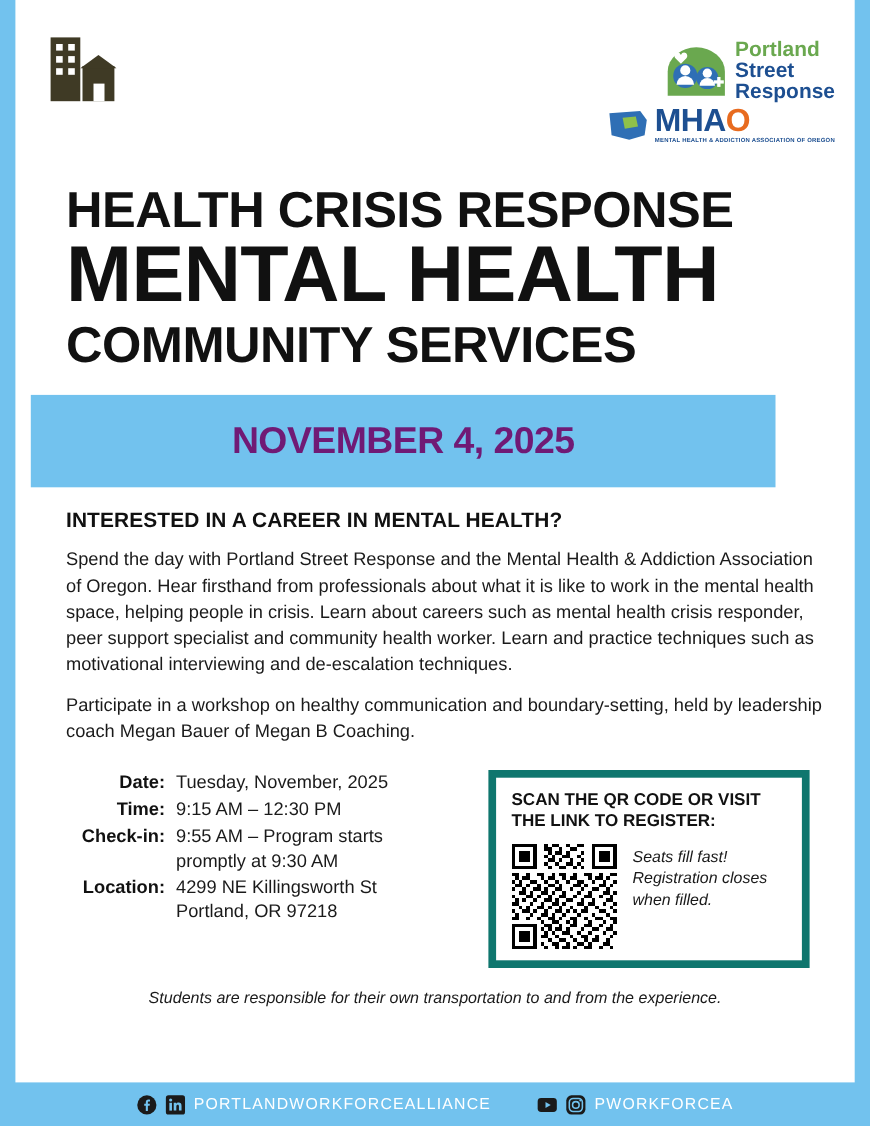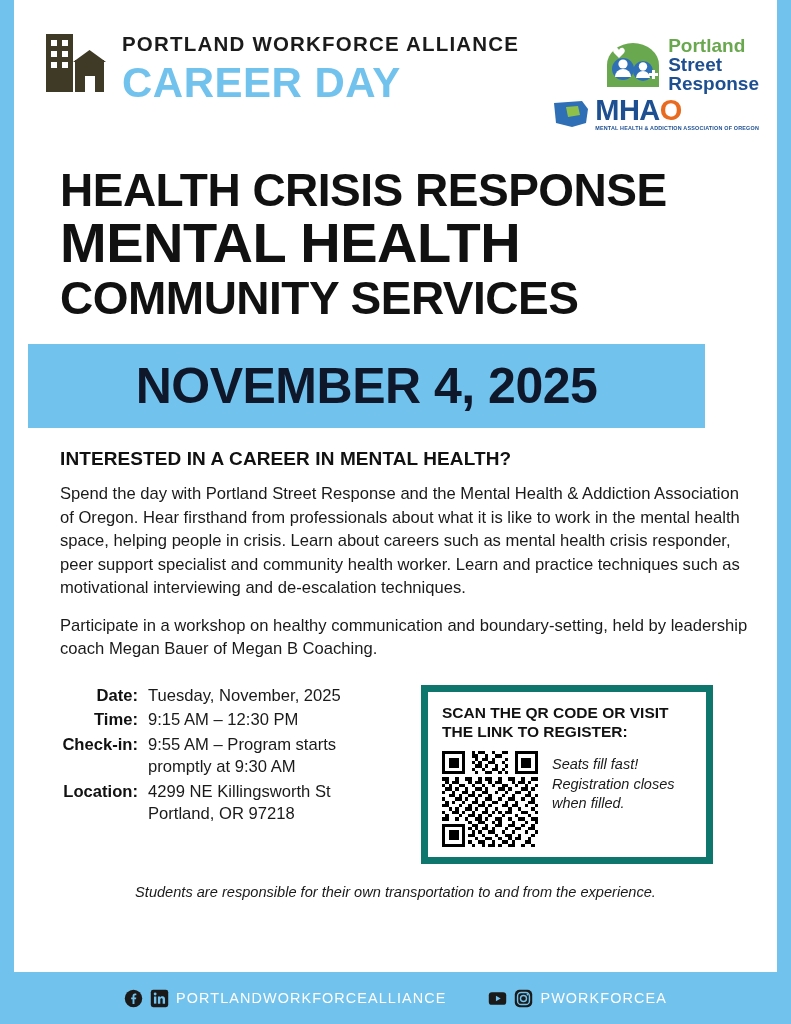--- a/index.html
+++ b/index.html
@@ -78,36 +78,36 @@
   
   .titles { padding: 28px 30px 0 46px; }
   .title-line {
     font-family: "Liberation Sans", sans-serif;
     font-weight: bold;
     color: #111111;
     line-height: 0.96;
     letter-spacing: -0.5px;
   }
   .title-1 { font-size: 46px; }
-  .title-2 { font-size: 56px; margin-top: 4px; }
+  .title-2 { font-size: 72px; margin-top: 4px; }
   .title-3 { font-size: 46px; margin-top: 6px; }
 
   
   .date-banner {
     margin: 24px 72px 0 14px;
     background: #72c2ee;
     height: 84px;
     display: flex;
     align-items: center;
     justify-content: center;
   }
   .date-banner-text {
-    color: #0f172a;
+    color: #701a75;
     font-weight: bold;
-    font-size: 50px;
+    font-size: 34px;
     letter-spacing: -0.5px;
   }
 
   
   .body-area { padding: 20px 20px 0 46px; }
   .subhead {
     font-size: 19px;
     font-weight: bold;
     color: #111111;
     letter-spacing: 0.1px;
@@ -116,22 +116,22 @@
   .para {
     font-size: 16.6px;
     line-height: 1.42;
     color: #1a1a1a;
     margin-bottom: 14px;
   }
 
   
   .info-row {
     display: flex;
-    padding: 10px 30px 0 34px;
-    gap: 21px;
+    padding: 10px 30px 0 46px;
+    gap: 32px;
     align-items: flex-start;
   }
   .details { width: 352px; padding-left: 8px; }
   .det-row { display: flex; font-size: 16.6px; line-height: 1.35; margin-bottom: 2px; }
   .det-label {
     width: 92px; text-align: right; font-weight: bold; color: #111111; flex: none;
     padding-right: 10px;
   }
   .det-value { color: #1a1a1a; }
   .det-value .sub { display: block; }
@@ -157,21 +157,21 @@
     font-style: italic;
     font-size: 14.6px;
     color: #1a1a1a;
     margin-top: 20px;
   }
 
   
   .footer {
     position: absolute;
     left: 0; right: 0; bottom: 0;
-    height: 52px;
+    height: 40px;
     background: #72c2ee;
     display: flex;
     align-items: center;
     justify-content: center;
     gap: 8px;
   }
   .footer-group { display: flex; align-items: center; gap: 7px; }
   .footer-text {
     color: #ffffff;
     font-size: 14.4px;
@@ -197,24 +197,20 @@
           <rect x="7" y="8" width="6" height="6" fill="#ffffff"></rect>
           <rect x="18" y="8" width="6" height="6" fill="#ffffff"></rect>
           <rect x="7" y="19" width="6" height="6" fill="#ffffff"></rect>
           <rect x="18" y="19" width="6" height="6" fill="#ffffff"></rect>
           <rect x="7" y="30" width="6" height="6" fill="#ffffff"></rect>
           <rect x="18" y="30" width="6" height="6" fill="#ffffff"></rect>
           <rect x="31" y="28" width="29" height="32" fill="#3f3a25"></rect>
           <polygon points="45.5,18 62,30 29,30" fill="#3f3a25"></polygon>
           <rect x="41" y="44" width="10" height="16" fill="#ffffff"></rect>
         </svg>
-        <div class="brand-text">
-          <div class="pwa-name">PORTLAND WORKFORCE ALLIANCE</div>
-          <div class="career-day">CAREER DAY</div>
-        </div>
       </div>
 
       <div class="logos">
         <div class="psr-logo">
           <svg width="56" height="48" viewBox="0 0 56 48">
             <path d="M2 24 A26 22 0 0 1 54 24 L54 46 L2 46 Z" fill="#6aa84f"></path>
             <circle cx="18" cy="28" r="11" fill="#2f6fb5"></circle>
             <circle cx="18" cy="23" r="4.6" fill="#ffffff"></circle>
             <path d="M10 36 a8 8 0 0 1 16 0 Z" fill="#ffffff"></path>
             <circle cx="38" cy="30" r="10" fill="#2f6fb5"></circle>

